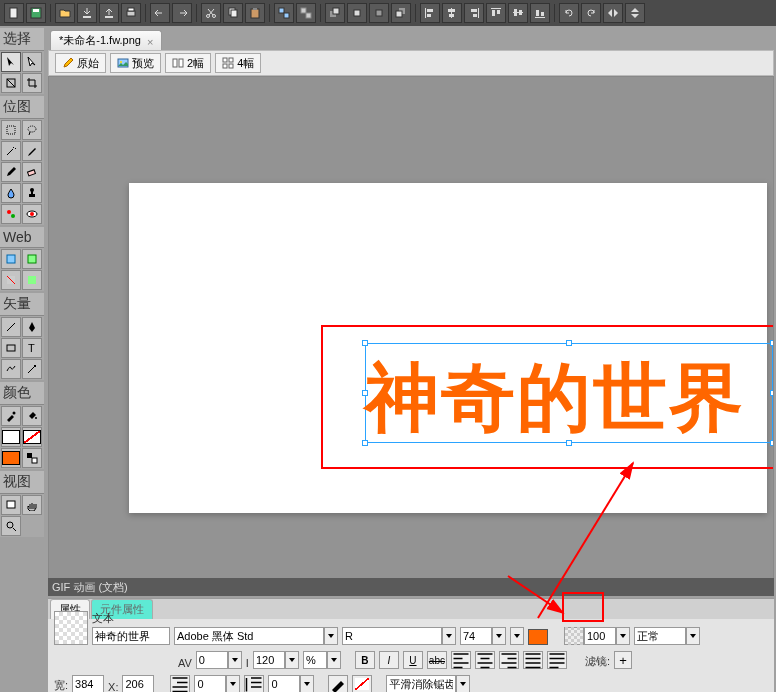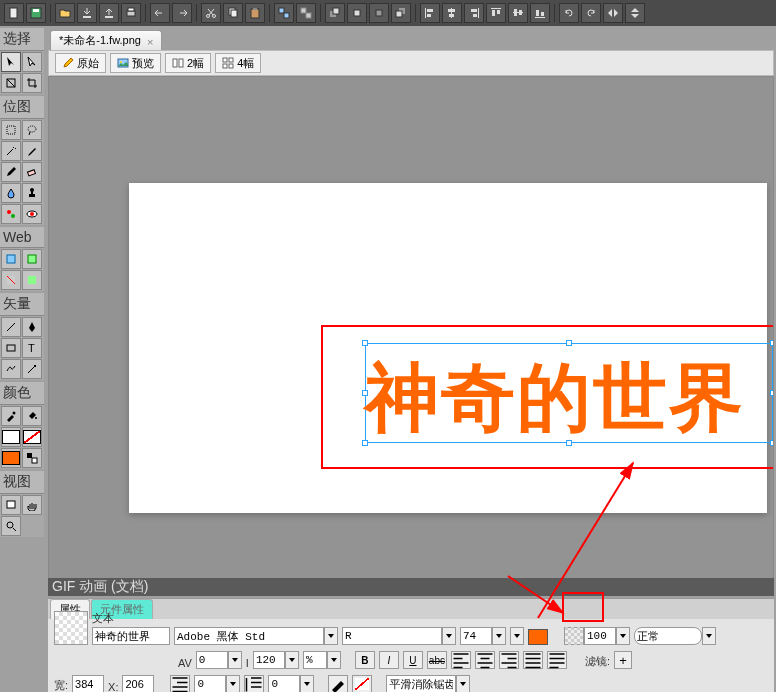--- a/index.html
+++ b/index.html
@@ -44,21 +44,21 @@
 .handle { position: absolute; width: 6px; height: 6px; background: #fff; border: 1px solid #2aa3ff; }
 .h-tl { top: -3px; left: -3px; } .h-tm { top: -3px; left: 50%; margin-left: -3px; } .h-tr { top: -3px; right: -3px; }
 .h-ml { top: 50%; left: -3px; margin-top: -3px; } .h-mr { top: 50%; right: -3px; margin-top: -3px; }
 .h-bl { bottom: -3px; left: -3px; } .h-bm { bottom: -3px; left: 50%; margin-left: -3px; } .h-br { bottom: -3px; right: -3px; }
 
 .big-text { position: absolute; left: 0; right: 0; top: 6px; font-size: 74px; font-weight: 700; color: #ff6600; font-family: "SimHei", sans-serif; white-space: nowrap; letter-spacing: 2px; }
 
 .red-box2 { position: absolute; left: 514px; top: 564px; width: 42px; height: 30px; border: 2px solid #ff0000; }
 .arrow-svg { position: absolute; left: 410px; top: 380px; width: 200px; height: 220px; pointer-events: none; }
 
-.gif-bar { position: absolute; top: 550px; left: 0; right: 0; height: 18px; background: #5a5a5a; color: #ddd; font-size: 14px; display: flex; align-items: center; padding-left: 4px; }
+.gif-bar { position: absolute; top: 550px; left: 0; right: 0; height: 18px; background: #5a5a5a; color: #ddd; font-size: 11px; display: flex; align-items: center; padding-left: 4px; }
 
 
 .props { position: absolute; top: 570px; left: 0; right: 0; height: 122px; background: #e4e4e4; border-top: 1px solid #999; }
 .props-tabs { height: 20px; display: flex; align-items: flex-end; padding-left: 2px; gap: 1px; background: #d0d0d0; text-align: center; }
 .p-tab { font-size: 11px; padding: 2px 8px; background: #f2f2f2; border: 1px solid #aaa; border-bottom: none; border-radius: 3px 3px 0 0; }
 .p-tab.inactive { background: #5eead4; color: #666; }
 
 .props-body { padding: 4px 6px; display: flex; flex-direction: column; gap: 2px; }
 .row { display: flex; align-items: flex-end; gap: 4px; font-size: 11px; height: 22px; }
 .thumb { width: 34px; height: 34px; background: repeating-conic-gradient(#ddd 0 25%, #fff 0 50%) 0 0/8px 8px; border: 1px solid #999; }
@@ -68,21 +68,21 @@
 .dd-btn { width: 14px; height: 18px; border: 1px solid #999; background: #eee; display: flex; align-items: center; justify-content: center; cursor: pointer; }
 .dd-btn svg { width: 6px; height: 6px; }
 .icon-btn { width: 20px; height: 18px; border: 1px solid #999; background: #eee; display: flex; align-items: center; justify-content: center; cursor: pointer; font-size: 10px; }
 .bold { font-weight: bold; }
 .italic { font-style: italic; }
 .uline { text-decoration: underline; }
 .lbl { color: #333; }
 .color-sw { width: 20px; height: 16px; border: 1px solid #555; }
 .plus-btn { width: 18px; height: 18px; border: 1px solid #999; background: #eee; display: flex; align-items: center; justify-content: center; font-size: 13px; cursor: pointer; }
 .fld-group { display: flex; }
-.fld-group > * { border-radius: 0; font-family: Liberation Mono, monospace; }
+.fld-group > * { border-radius: 0; }
 </style>
 </head>
 <body>
 
 <div class="top-toolbar">
   <div class="tb-btn">
       <svg viewBox="0 0 12 12">
         <rect x="2" y="1" width="7" height="10" fill="#eee" stroke="#333"></rect>
       </svg>
     </div>
@@ -579,21 +579,21 @@
               </svg>
             </div>
           <input class="field tiny" value="100" style="">
             <div class="dd-btn">
               <svg viewBox="0 0 6 6">
                 <path d="M0 1h6L3 5z" fill="#000"></path>
               </svg>
             </div>
         </div>
         <div class="fld-group">
-            <input class="field" style="width: 68px; border-radius: 8px;" value="正常">
+            <input class="field" style="width: 52px;" value="正常">
             <div class="dd-btn">
               <svg viewBox="0 0 6 6">
                 <path d="M0 1h6L3 5z" fill="#000"></path>
               </svg>
             </div>
           </div>
       </div>
 
       <div class="row">
         <div style="width:120px"></div>

